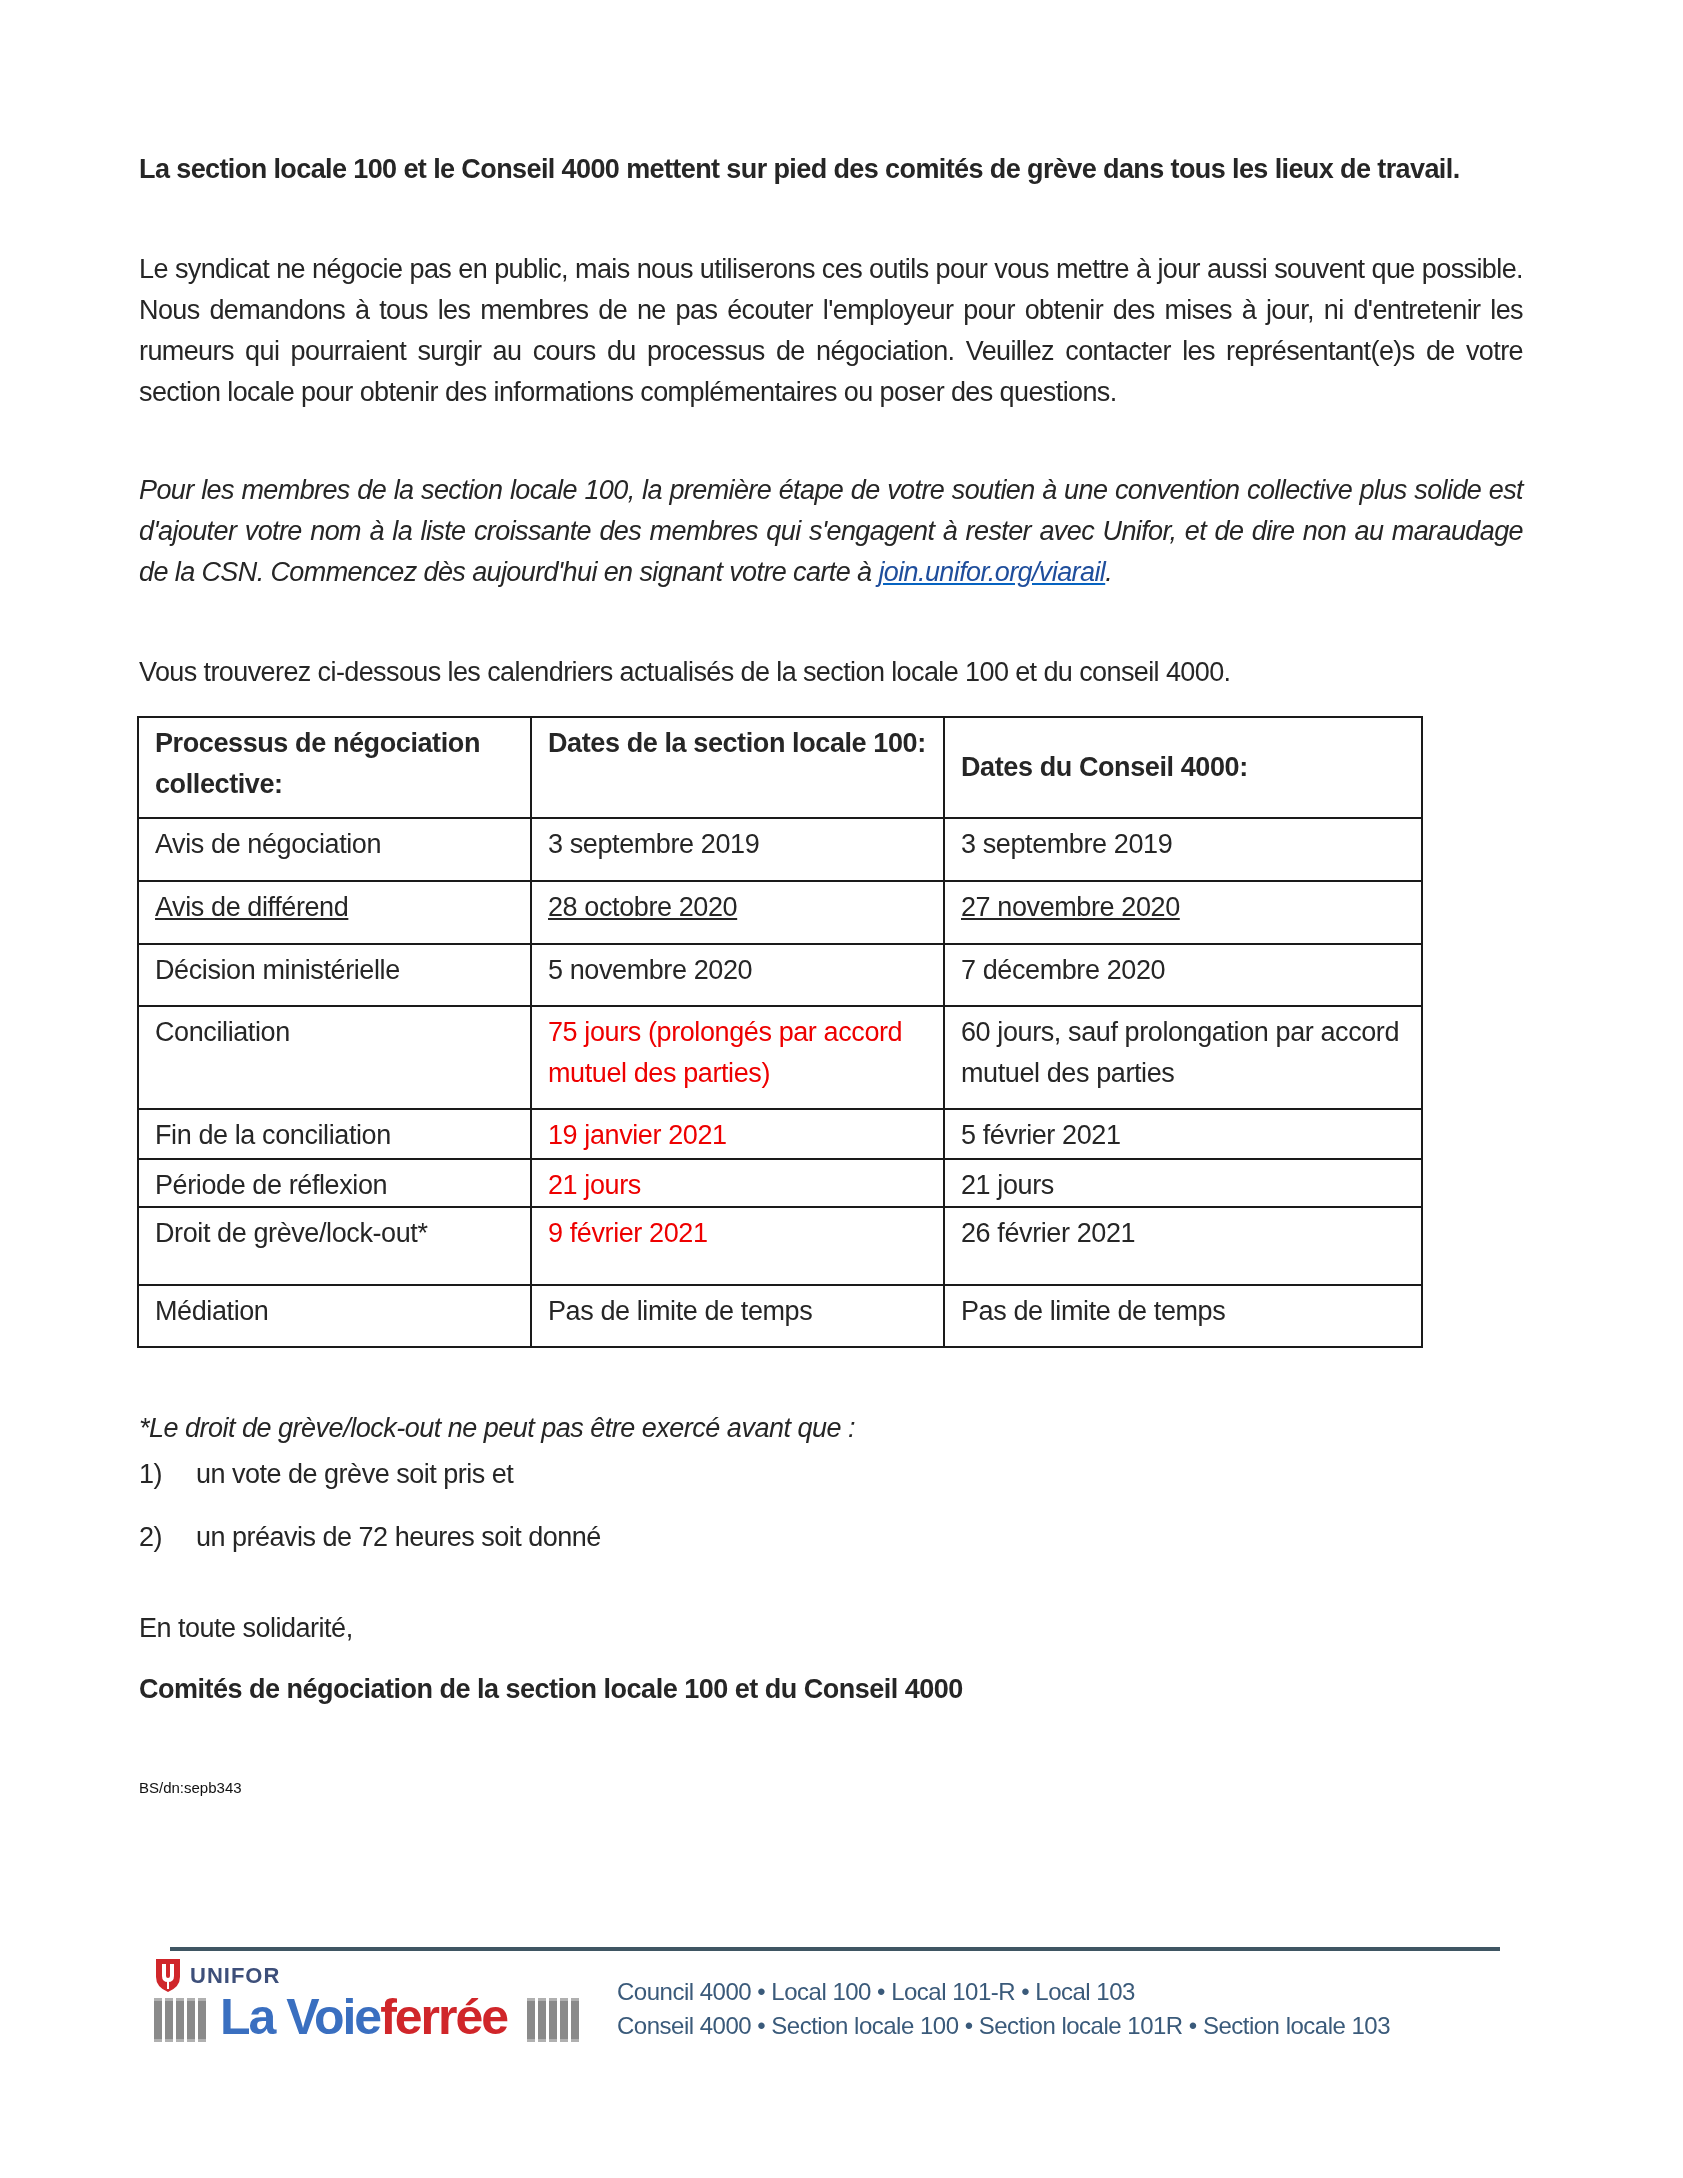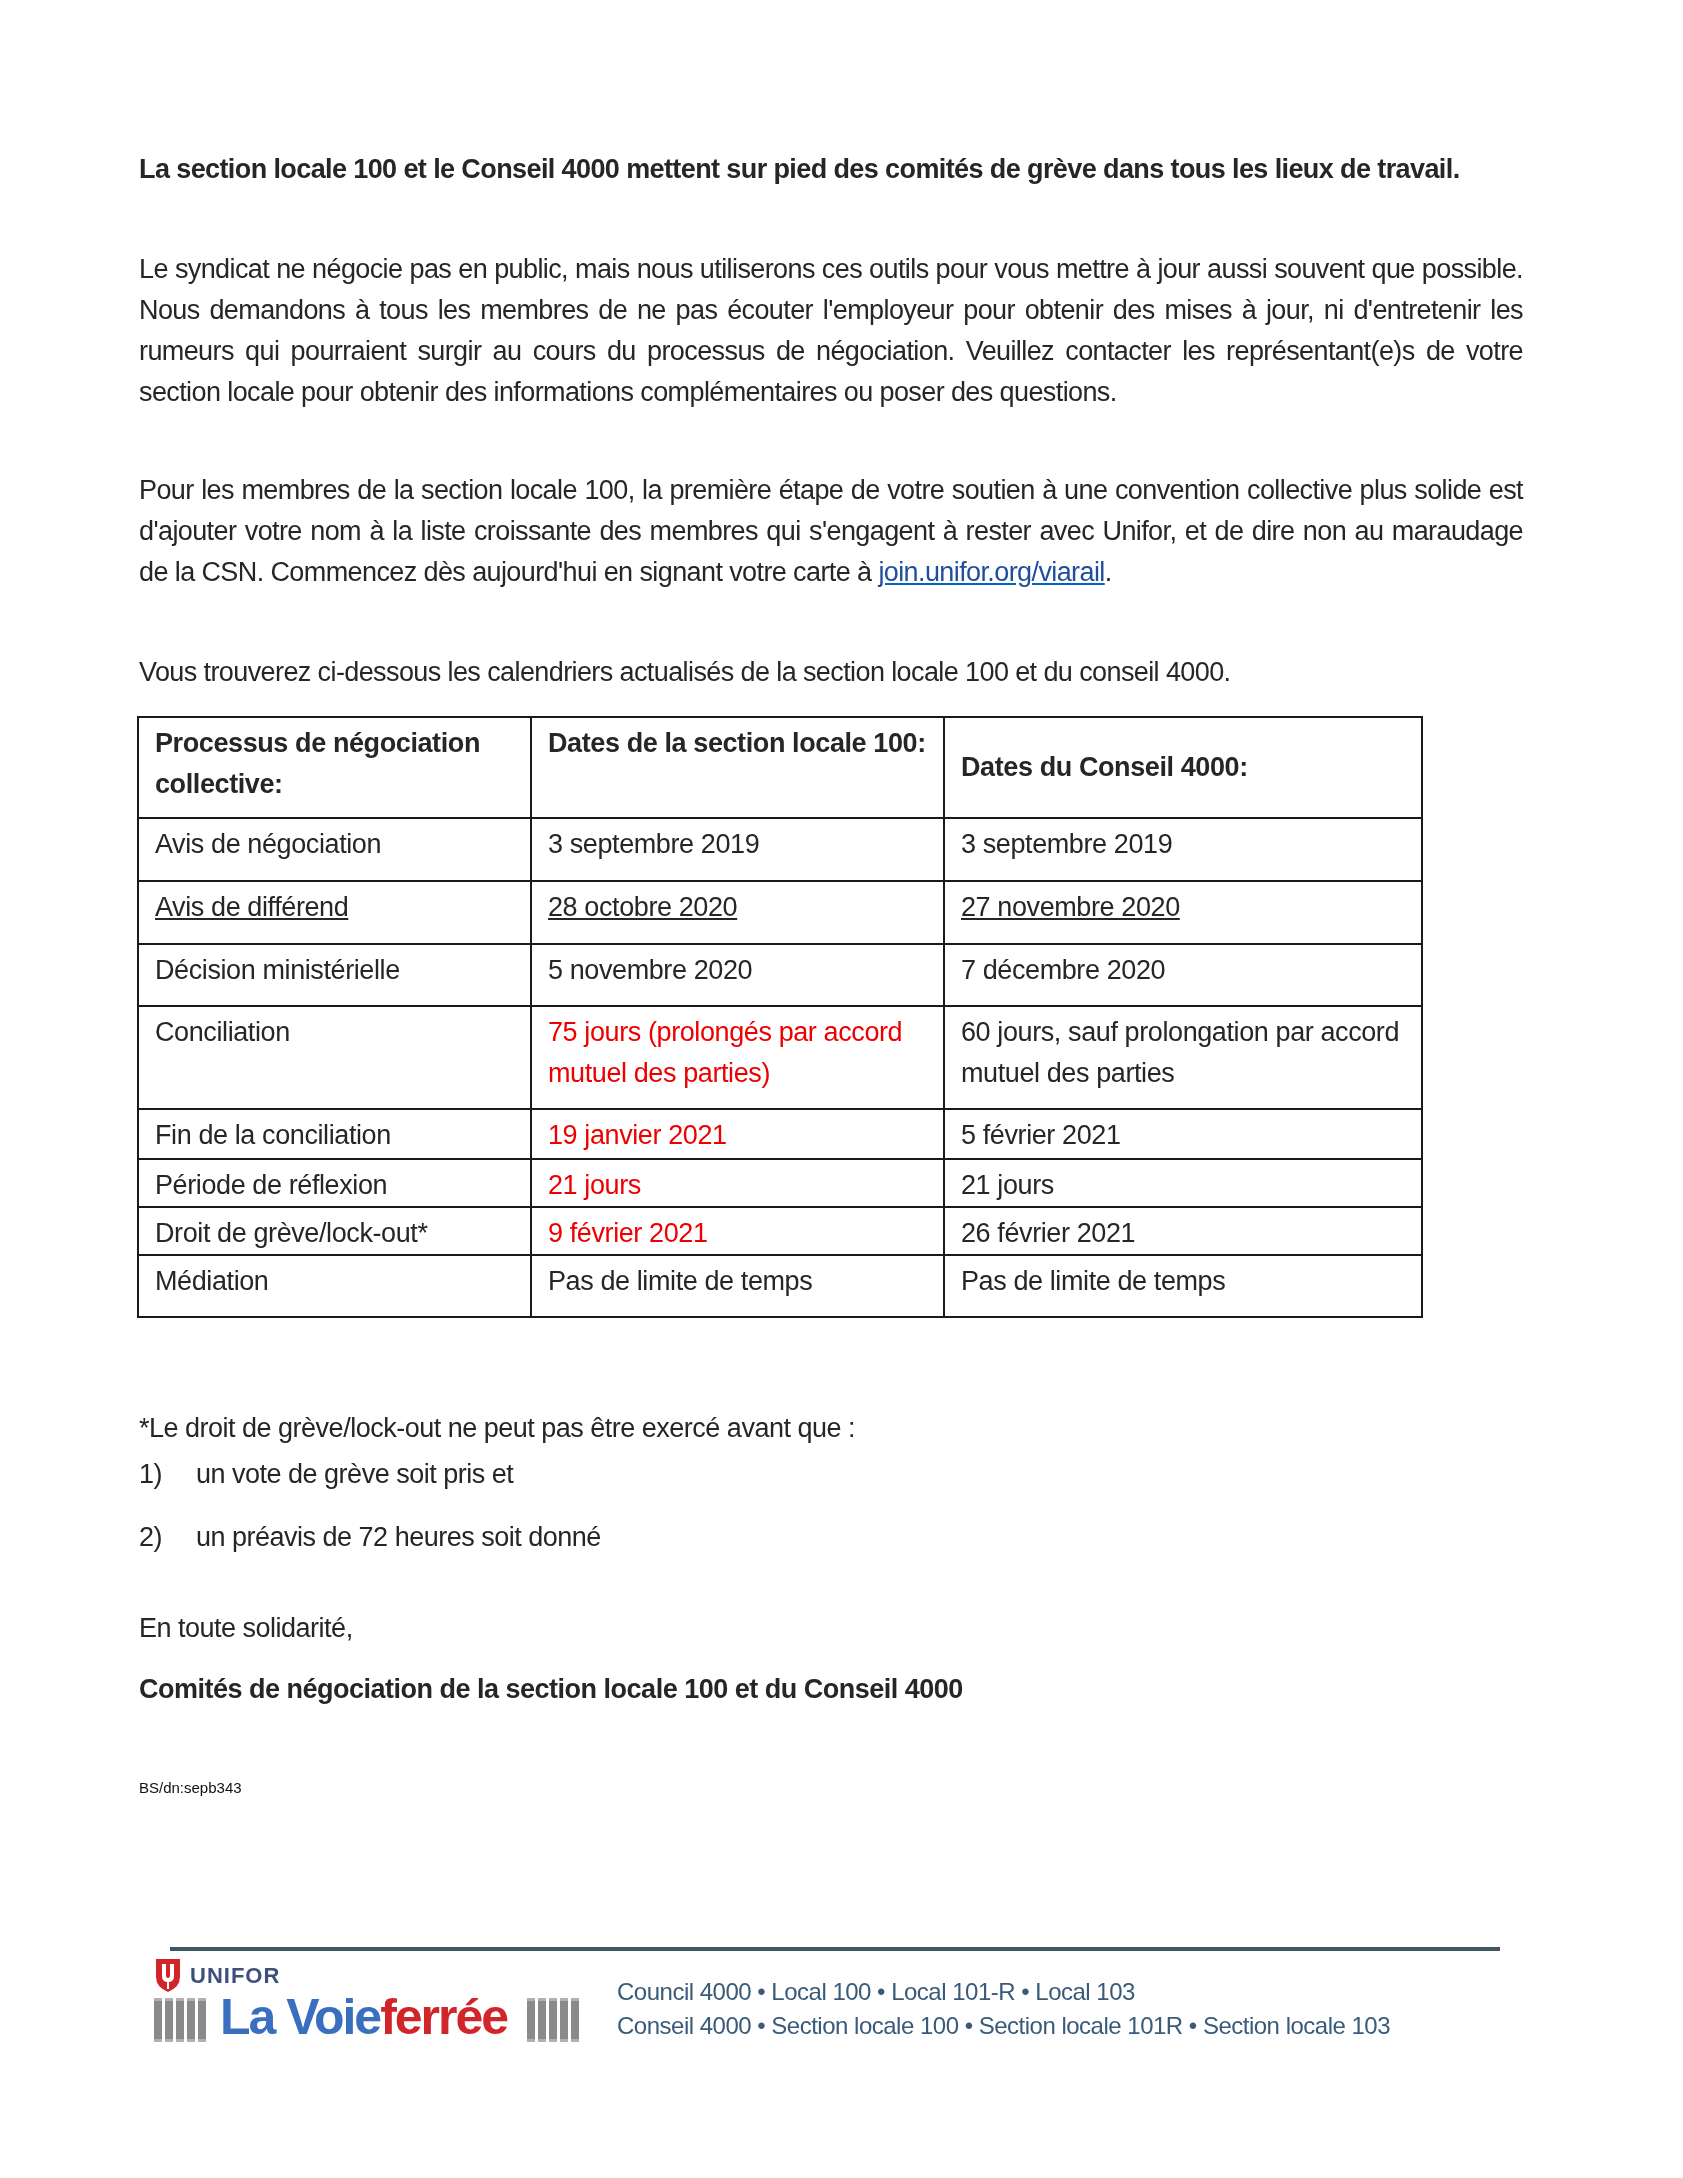--- a/index.html
+++ b/index.html
@@ -6,21 +6,21 @@
   body {
     width: 1683px; height: 2178px; position: relative; overflow: hidden;
     font-family: "Liberation Sans", sans-serif; color: #262626;
   }
   .para {
     position: absolute; left: 139px; width: 1384px;
     font-size: 27px; line-height: 41px; text-align: justify;
     letter-spacing: -0.6px; word-spacing: 0px;
   }
   .bold { font-weight: bold; }
-  .italic { }
+  .italic { font-style: italic; }
   .link { color: #1f4e9c; text-decoration: underline; text-decoration-color: #0563c1; }
   .plain-line { position: absolute; left: 139px; font-size: 27px; line-height: 41px; letter-spacing: -0.6px; white-space: nowrap; }
 
   table.sched {
     position: absolute; left: 137px; top: 716px;
     border-collapse: collapse; font-size: 27px; letter-spacing: -0.4px;
   }
   table.sched td {
     border: 2px solid #1a1a1a; vertical-align: top;
     padding: 5px 14px 0 16px; line-height: 41px; box-sizing: border-box;
@@ -93,21 +93,21 @@
   <tr style="height:50px;border-radius:16px;">
     <td>Fin de la conciliation</td>
     <td class="red">19 janvier 2021</td>
     <td>5 février 2021</td>
   </tr>
   <tr style="height:46px;">
     <td>Période de réflexion</td>
     <td class="red">21 jours</td>
     <td>21 jours</td>
   </tr>
-  <tr style="height:48px;">
+  <tr style="height:78px;">
     <td>Droit de grève/lock-out*</td>
     <td class="red">9 février 2021</td>
     <td>26 février 2021</td>
   </tr>
   <tr style="height:62px;">
     <td>Médiation</td>
     <td>Pas de limite de temps</td>
     <td>Pas de limite de temps</td>
   </tr>
 </tbody>

